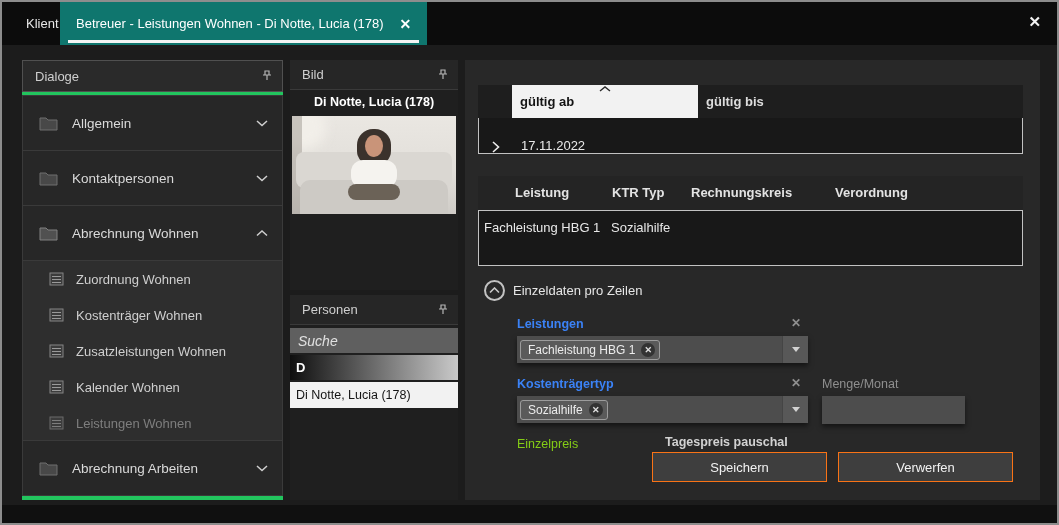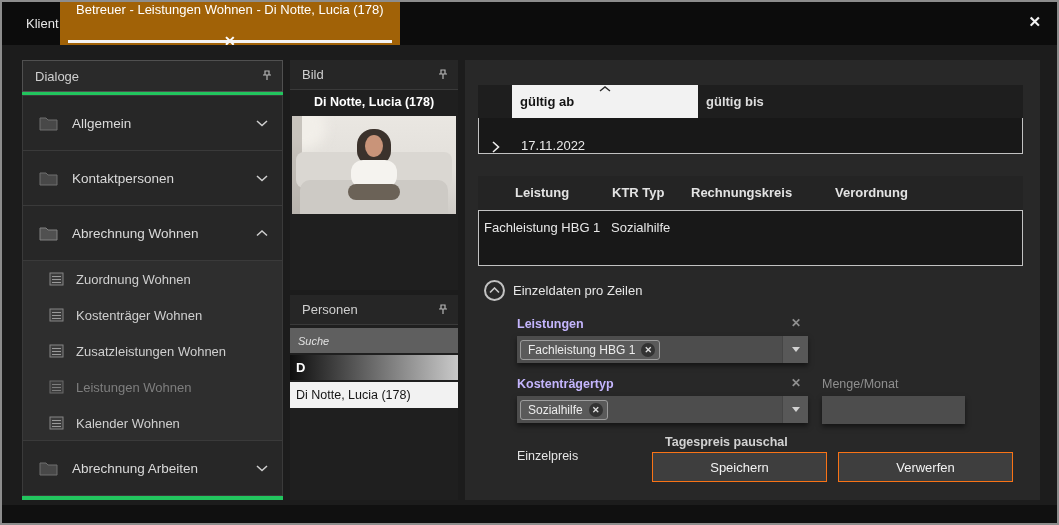--- a/index.html
+++ b/index.html
@@ -8,21 +8,21 @@
     position:relative; width:1059px; height:525px; overflow:hidden;
     background:#131313;
     box-shadow: inset 0 0 0 2px #8d8d8d;
     font-family:"Liberation Sans", sans-serif;
     color:#d8d8d8; font-size:13px;
     -webkit-font-smoothing:antialiased;
   }
   
   .tabbar { position:absolute; left:2px; top:2px; right:2px; height:43px; background:#0c0c0c; }
   .tab-klient { position:absolute; left:14px; top:0; height:43px; line-height:43px; padding:0 10px; color:#e8e8e8; cursor:default; }
-  .tab-active { position:absolute; left:58px; top:0; height:43px; background:#a16207; display:flex; align-items:center; gap:16px; padding:0 16px; color:#ffffff;flex-direction:column; }
+  .tab-active { position:absolute; left:58px; top:0; height:43px; background:#0f766e; display:flex; align-items:center; gap:16px; padding:0 16px; color:#ffffff; }
   .tab-active .underline { position:absolute; left:8px; right:8px; bottom:2px; height:3px; background:#f4f4f4; }
   .tab-x { font-weight:bold; font-size:14px; color:#fff; }
   .win-x { position:absolute; right:16px; top:11px; font-weight:bold; font-size:15px; color:#f2f2f2; }
   
   .content-bg { position:absolute; left:2px; top:45px; right:2px; height:460px; background:#1c1c1c; }
   .bottom-strip { position:absolute; left:2px; right:2px; bottom:2px; height:18px; background:#101010; }
   
   .panel-header { height:32px; background:#2a2a2a; border:1px solid #505050; display:flex; align-items:center; justify-content:space-between; padding:0 9px 0 12px; color:#cfcfcf; }
   .pin { display:flex; align-items:center; }
   
@@ -40,21 +40,21 @@
   .photo { position:absolute; left:2px; top:56px; width:164px; height:98px; overflow:hidden; background:linear-gradient(180deg,#eae7e2 0%,#e2dfda 55%,#cfccc7 100%); }
   .ph-glow { position:absolute; left:-12px; top:-12px; width:46px; height:46px; border-radius:50%; background:#f2efe9; filter:blur(6px); }
   .ph-edge { position:absolute; left:0; top:0; bottom:0; width:10px; background:#a5a099; opacity:.55; }
   .ph-couchback { position:absolute; left:4px; right:4px; bottom:26px; height:36px; background:#dad7d2; border-radius:8px; }
   .ph-couch { position:absolute; left:8px; right:8px; bottom:0; height:34px; background:#cdcac5; border-radius:10px 10px 0 0; }
   .ph-hair { position:absolute; left:50%; margin-left:-17px; top:13px; width:34px; height:36px; background:#3b322c; border-radius:16px 16px 14px 14px; }
   .ph-face { position:absolute; left:50%; margin-left:-9px; top:19px; width:18px; height:22px; background:#c99479; border-radius:50%; }
   .ph-shirt { position:absolute; left:50%; margin-left:-23px; top:44px; width:46px; height:28px; background:#f5f3ef; border-radius:12px; }
   .ph-pants { position:absolute; left:50%; margin-left:-26px; top:68px; width:52px; height:16px; background:#6b6257; border-radius:8px; }
   .personen-panel { position:absolute; left:290px; top:295px; width:168px; height:205px; background:#1f1f1f; }
-  .search-input { display:block; width:100%; height:25px; margin-top:3px; background:#5f5f5f; border:none; outline:none; color:#e8e8e8; font-style:italic; font-size:11px; padding:0 8px; font-family:"Liberation Sans", sans-serif; }
+  .search-input { display:block; width:100%; height:25px; margin-top:3px; background:#5f5f5f; border:none; outline:none; color:#e8e8e8; font-style:italic; font-size:14px; padding:0 8px; font-family:"Liberation Sans", sans-serif; }
   .search-input::placeholder { color:#e0e0e0; font-style:italic; opacity:1; }
   .letter-row { height:25px; margin-top:2px; background:linear-gradient(to right,#0e0e0e,#c9c9c9); color:#ffffff; font-weight:bold; display:flex; align-items:center; padding-left:6px; }
   .person-item { height:26px; margin-top:2px; background:#f2f2f2; color:#141414; font-size:12.5px; display:flex; align-items:center; padding-left:6px; cursor:default; }
   
   .main-panel { position:absolute; left:465px; top:60px; width:575px; height:440px; background:#282828; }
   .vtable { position:absolute; left:13px; top:25px; width:545px; }
   .vthead { display:flex; height:33px; }
   .vth-spacer { width:34px; background:#1e1e1e; }
   .vth-ab { width:186px; background:#f2f2f2; color:#141414; font-weight:bold; display:flex; align-items:center; padding-left:8px; position:relative; }
   .sort-caret { position:absolute; top:1px; left:50%; margin-left:-6px; }
@@ -64,21 +64,21 @@
   .vrow .vdate { padding-left:8px; }
   .ltable { position:absolute; left:13px; top:116px; width:545px; }
   .lthead { position:relative; height:34px; background:#242424; color:#e3e3e3; font-weight:bold; }
   .lthead span { position:absolute; top:9px; }
   .lth1 { left:37px; } .lth2 { left:134px; } .lth3 { left:205px;padding-left:8px; } .lth4 { left:322px;margin-left:35px; }
   .lbody { position:relative; height:56px; background:#181818; border:1px solid #c2c2c2; color:#e8e8e8; }
   .lb1 { position:absolute; left:5px; top:9px; }
   .lb2 { position:absolute; left:132px; top:9px; }
   .collapse-btn { position:absolute; left:19px; top:220px; width:21px; height:21px; border:2px solid #c2c2c2; border-radius:50%; display:flex; align-items:center; justify-content:center; background:transparent; }
   .section-title { position:absolute; left:48px; top:223px; color:#e6e6e6; }
-  .field-label { position:absolute; color:#c4b5fd; font-weight:bold; font-size:12.5px; }
+  .field-label { position:absolute; color:#3b82f6; font-weight:bold; font-size:12.5px; }
   .field-label.plain { font-weight:normal; color:#8f8f8f; }
   .clear-x { position:absolute; color:#8f8f8f; font-weight:bold; font-size:12px; }
   .combo { position:absolute; width:291px; height:27px; background:#4d4d4d; box-shadow:0 3px 5px rgba(0,0,0,.5); display:flex; align-items:stretch; }
   .combo .chips { flex:1; display:flex; align-items:center; padding:0 3px; }
   .chip { display:inline-flex; align-items:center; gap:6px; background:#5a5a5a; border:1px solid #9c9c9c; border-radius:3px; padding:2px 4px 2px 7px; color:#ececec; font-size:12px; }
   .chip-x { width:14px; height:14px; border-radius:50%; background:#333333; color:#e0e0e0; font-size:9px; line-height:14px; text-align:center; font-weight:bold; }
   .combo .dd { width:26px; background:#585858; border-left:1px solid #454545; display:flex; align-items:center; justify-content:center; }
   .dd-arrow { width:0; height:0; border-left:4px solid transparent; border-right:4px solid transparent; border-top:5px solid #d2d2d2; }
   .text-input { position:absolute; width:143px; height:28px; background:#4d4d4d; border:none; outline:none; box-shadow:0 3px 5px rgba(0,0,0,.5); color:#eeeeee; padding:0 6px; font-family:"Liberation Sans", sans-serif; }
   .btn { position:absolute; width:175px; height:30px; background:#3e3e3e; border:1px solid #f97316; color:#f2f2f2; display:flex; align-items:center; justify-content:center; font-size:13px; z-index:5; cursor:default; }
@@ -181,41 +181,41 @@
         <span>
             <svg width="15" height="14" viewBox="0 0 15 14">
               <rect x="1" y="1" width="13" height="12" fill="#3c3c3c" stroke="#858585"></rect>
               <line x1="3" y1="4.5" x2="12" y2="4.5" stroke="#9a9a9a"></line>
               <line x1="3" y1="7.5" x2="12" y2="7.5" stroke="#9a9a9a"></line>
               <line x1="3" y1="10.5" x2="12" y2="10.5" stroke="#9a9a9a"></line>
             </svg>
           </span>
         <span>Zusatzleistungen Wohnen</span>
       </div>
+      <div class="child-row">
+        <span>
+            <svg width="15" height="14" viewBox="0 0 15 14">
+              <rect x="1" y="1" width="13" height="12" fill="#3c3c3c" stroke="#858585"></rect>
+              <line x1="3" y1="4.5" x2="12" y2="4.5" stroke="#9a9a9a"></line>
+              <line x1="3" y1="7.5" x2="12" y2="7.5" stroke="#9a9a9a"></line>
+              <line x1="3" y1="10.5" x2="12" y2="10.5" stroke="#9a9a9a"></line>
+            </svg>
+          </span>
+        <span>Kalender Wohnen</span>
+      </div>
       <div class="child-row dimmed">
         <span>
             <svg width="15" height="14" viewBox="0 0 15 14">
               <rect x="1" y="1" width="13" height="12" fill="#3c3c3c" stroke="#6a6a6a"></rect>
               <line x1="3" y1="4.5" x2="12" y2="4.5" stroke="#7d7d7d"></line>
               <line x1="3" y1="7.5" x2="12" y2="7.5" stroke="#7d7d7d"></line>
               <line x1="3" y1="10.5" x2="12" y2="10.5" stroke="#7d7d7d"></line>
             </svg>
           </span>
         <span>Leistungen Wohnen</span>
-      </div>
-      <div class="child-row">
-        <span>
-            <svg width="15" height="14" viewBox="0 0 15 14">
-              <rect x="1" y="1" width="13" height="12" fill="#3c3c3c" stroke="#858585"></rect>
-              <line x1="3" y1="4.5" x2="12" y2="4.5" stroke="#9a9a9a"></line>
-              <line x1="3" y1="7.5" x2="12" y2="7.5" stroke="#9a9a9a"></line>
-              <line x1="3" y1="10.5" x2="12" y2="10.5" stroke="#9a9a9a"></line>
-            </svg>
-          </span>
-        <span>Kalender Wohnen</span>
       </div>
     </div>
 
     <div class="group-row">
       <span>
         <svg width="19" height="15" viewBox="0 0 19 15">
             <path d="M1 2h6l2 2h9v10H1z" fill="#484848" stroke="#6e6e6e"></path>
           </svg>
       </span>
       <span class="glabel">Abrechnung Arbeiten</span>
@@ -337,20 +337,20 @@
           <span>Sozialhilfe</span>
           <span class="chip-x">✕</span>
         </span>
       </div>
       <div class="dd">
         <span class="dd-arrow"></span>
       </div>
     </div>
     <input class="text-input" style="left: 357px; top: 336px;" type="text">
 
-    <span class="field-label plain" style="left:52px; top:389px; color:#e5e5e5;">Einzelpreis</span>
+    <span class="field-label plain" style="left:52px; top:377px; color:#84cc16;">Einzelpreis</span>
     <span class="field-label" style="left:200px; top:375px; color:#d2d2d2;">Tagespreis pauschal</span>
 
     <button class="btn" style="left:187px; top:392px;">Speichern</button>
     <button class="btn" style="left:373px; top:392px;">Verwerfen</button>
   </main>
 
 </div>
 
 </body></html>

